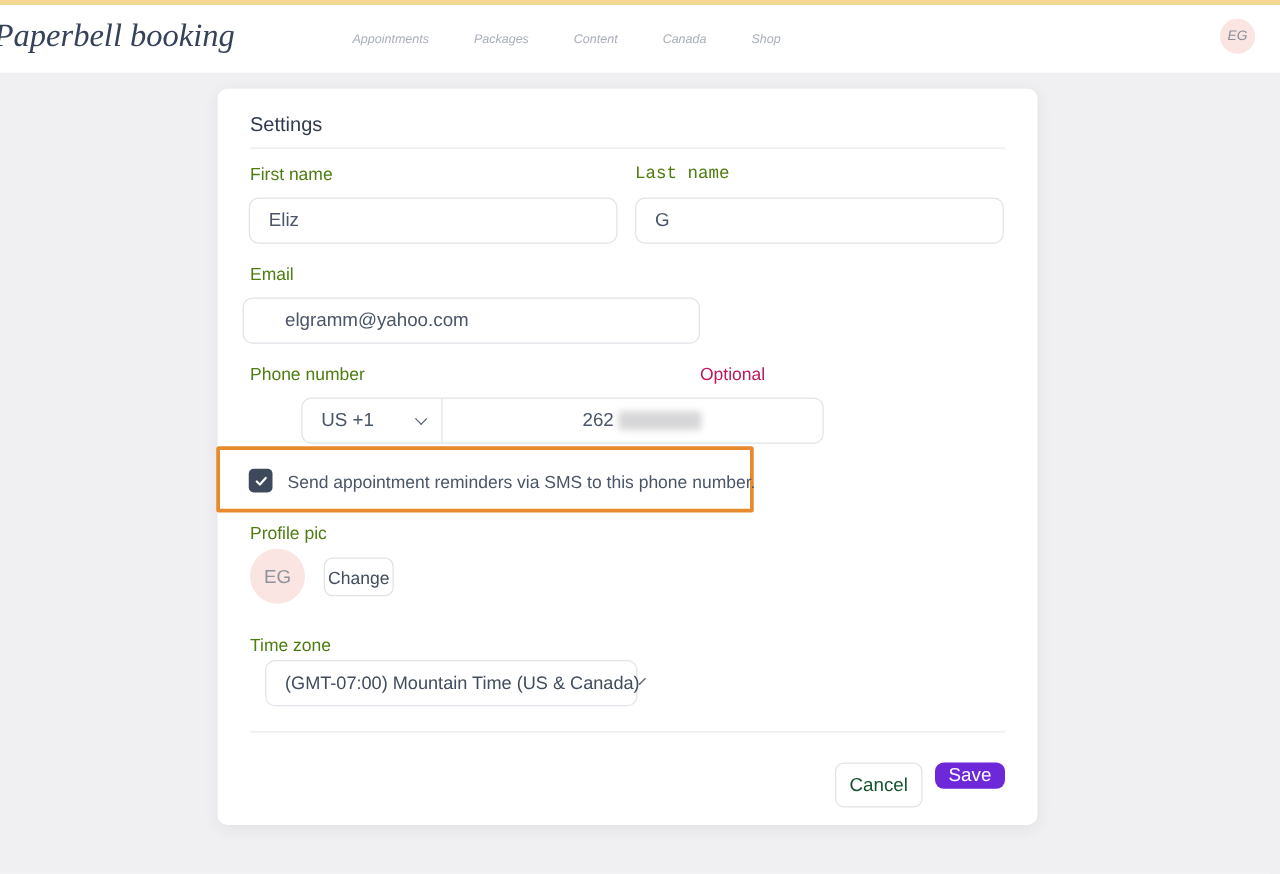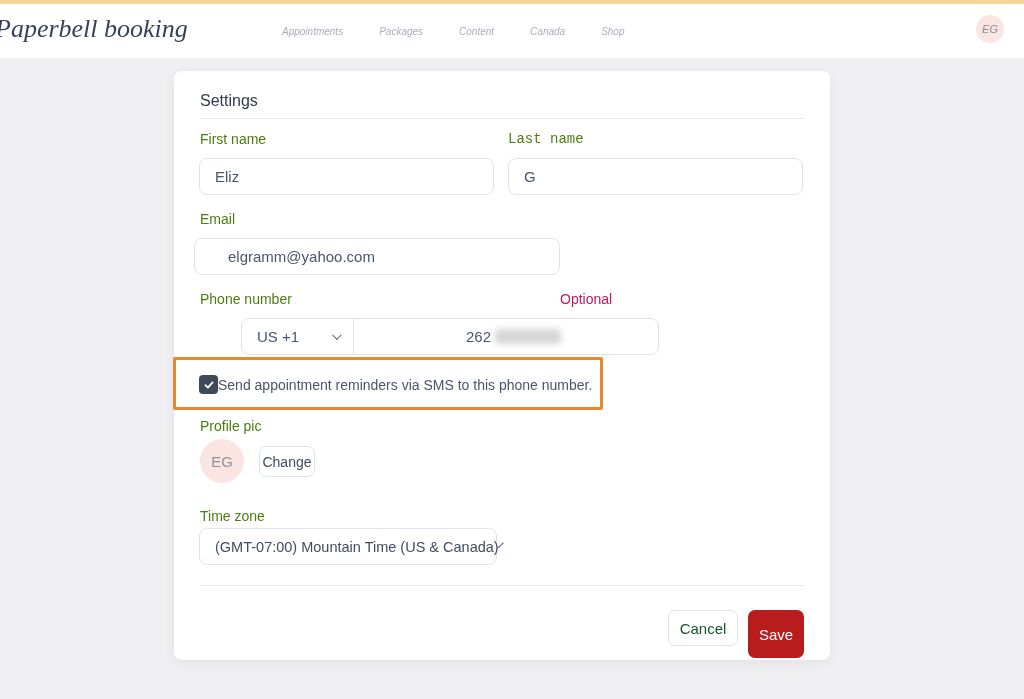--- a/index.html
+++ b/index.html
@@ -101,21 +101,21 @@
   
   .highlight-rect {
     position:absolute; left:-1px; top:286px; width:430px; height:53px;
     border:3px solid #e78a2e; border-radius:2px;
     pointer-events:none;
   }
 
   
   .checkbox-row {
     position:absolute; left:25px; top:304px;
-    display:flex; align-items:center; gap:0;
+    display:flex; align-items:center; gap:12px;
   }
   .checkbox {
     width:19px; height:19px; border-radius:4px;
     background:#3e4a5b; display:flex; align-items:center; justify-content:center;
     cursor:pointer; flex:0 0 auto;
   }
   .checkbox svg { display:block; }
   .checkbox-label { font-size:14px; color:#4a5568; white-space:nowrap; }
 
   
@@ -127,37 +127,37 @@
   }
   .change-btn {
     position:absolute; left:85px; top:375px; width:56px; height:31px;
     background:#fff; border:1px solid #e0e3e8; border-radius:7px;
     font-family:"Liberation Sans", sans-serif;
     font-size:14px; color:#414c5d; cursor:pointer;
   }
 
   
   .tz-select {
-    position:absolute; left:25px; top:457px; width:298px; height:37px;
+    position:absolute; left:38px; top:457px; width:298px; height:37px;
     border:1px solid #e0e3e8; border-radius:8px; background:#fff;
     display:flex; align-items:center; justify-content:space-between;
     padding:0 15px; cursor:pointer;
   }
   .tz-select .tz-text { font-size:14.5px; color:#414c5d; white-space:nowrap; }
 
   
   .cancel-btn {
     position:absolute; left:494px; top:539px; width:70px; height:36px;
     background:#fff; border:1px solid #e0e3e8; border-radius:7px;
     font-family:"Liberation Sans", sans-serif;
     font-size:15px; color:#14532d; cursor:pointer;
   }
   .save-btn {
-    position:absolute; left:574px; top:539px; width:56px; height:48px;
-    background:#b91c1c; border:none; border-radius:7px;
+    position:absolute; left:574px; top:539px; width:56px; height:21px;
+    background:#6d28d9; border:none; border-radius:7px;
     font-family:"Liberation Sans", sans-serif;
     font-size:15px; color:#ffffff; cursor:pointer;
   }
 </style>
 </head>
 <body>
 
 <div class="header">
   <div class="top-strip"></div>
   <div class="logo">Paperbell booking</div>

